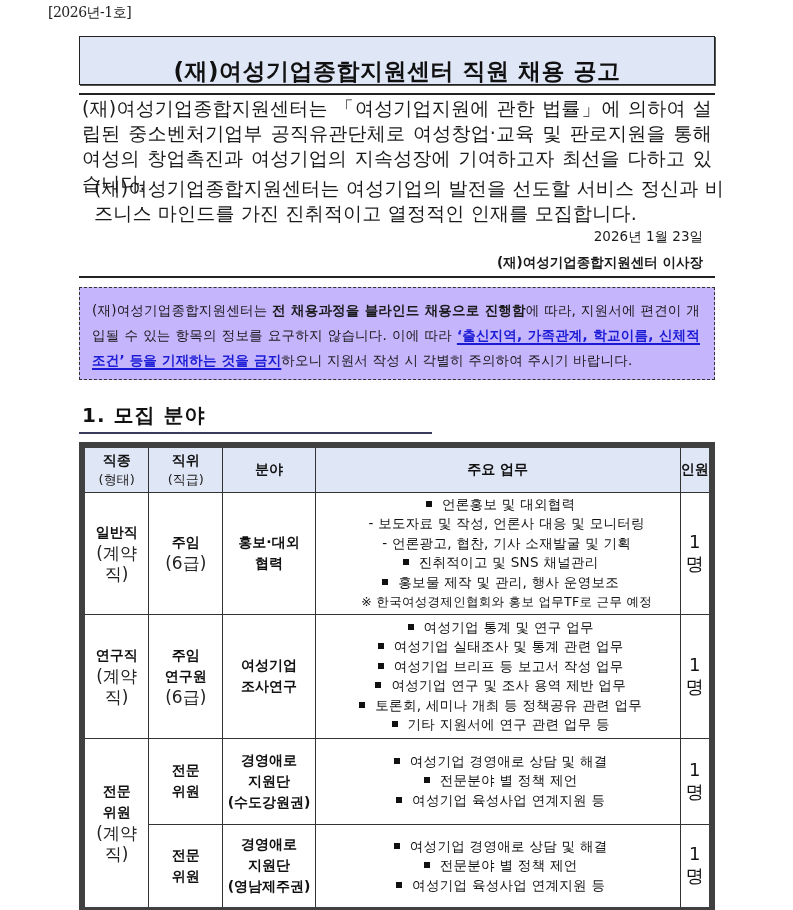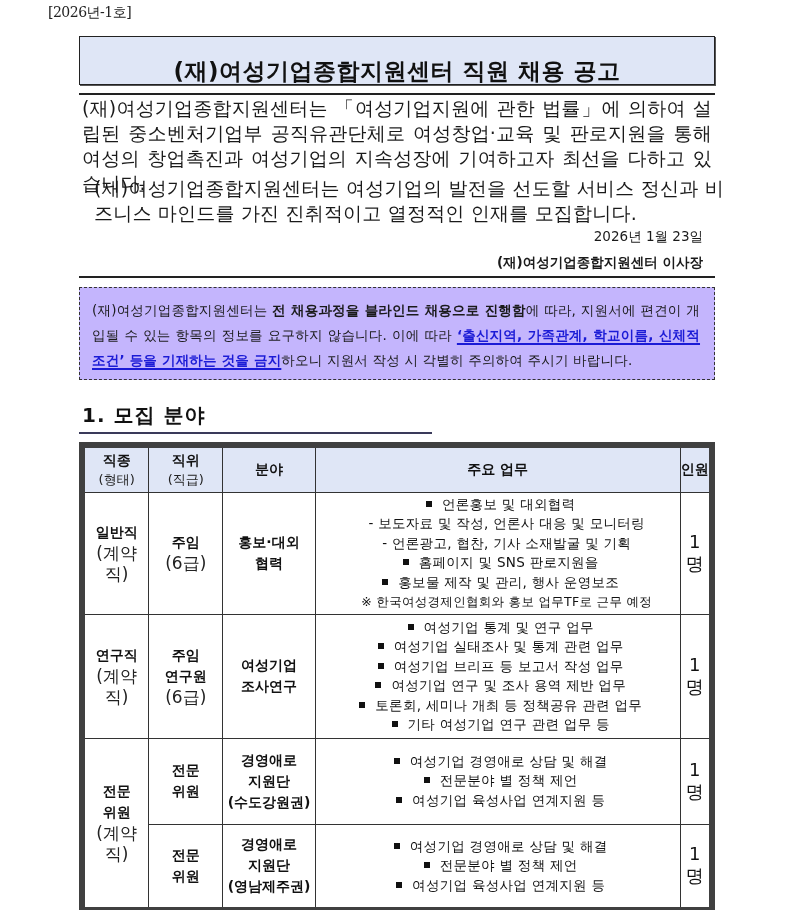--- a/index.html
+++ b/index.html
@@ -147,21 +147,21 @@
         <span class="cell-sub">(6급)</span>
       </td>
       <td>
         <span class="cell-main">홍보·대외</span>
         <span class="cell-main">협력</span>
       </td>
       <td class="duty">
         <span class="duty-line"><i class="bullet"></i><span>언론홍보 및 대외협력</span></span>
         <span class="duty-line sub">- 보도자료 및 작성, 언론사 대응 및 모니터링</span>
         <span class="duty-line sub">- 언론광고, 협찬, 기사 소재발굴 및 기획</span>
-        <span class="duty-line"><i class="bullet"></i><span>홈페이지 및 SNS 판로지원을</span></span>
+        <span class="duty-line"><i class="bullet"></i><span>진취적이고 및 SNS 채널관리</span></span>
         <span class="duty-line"><i class="bullet"></i><span>홍보물 제작 및 관리, 행사 운영보조</span></span>
         <span class="duty-line note">※ 한국여성경제인협회와 홍보 업무TF로 근무 예정</span>
       </td>
       <td class="count">1명</td>
     </tr>
 
     <tr class="row-research">
       <td>
         <span class="cell-main">연구직</span>
         <span class="cell-sub">(계약직)</span>
@@ -174,21 +174,21 @@
       <td>
         <span class="cell-main">여성기업</span>
         <span class="cell-main">조사연구</span>
       </td>
       <td class="duty">
         <span class="duty-line"><i class="bullet"></i><span>여성기업 통계 및 연구 업무</span></span>
         <span class="duty-line"><i class="bullet"></i><span>여성기업 실태조사 및 통계 관련 업무</span></span>
         <span class="duty-line"><i class="bullet"></i><span>여성기업 브리프 등 보고서 작성 업무</span></span>
         <span class="duty-line"><i class="bullet"></i><span>여성기업 연구 및 조사 용역 제반 업무</span></span>
         <span class="duty-line"><i class="bullet"></i><span>토론회, 세미나 개최 등 정책공유 관련 업무</span></span>
-        <span class="duty-line"><i class="bullet"></i><span>기타 여성기업 연구 관련 업무 등</span></span>
+        <span class="duty-line"><i class="bullet"></i><span>기타 지원서에 연구 관련 업무 등</span></span>
       </td>
       <td class="count">1명</td>
     </tr>
 
     <tr class="row-expert">
       <td rowspan="2">
         <span class="cell-main">전문</span>
         <span class="cell-main">위원</span>
         <span class="cell-sub">(계약직)</span>
       </td>

